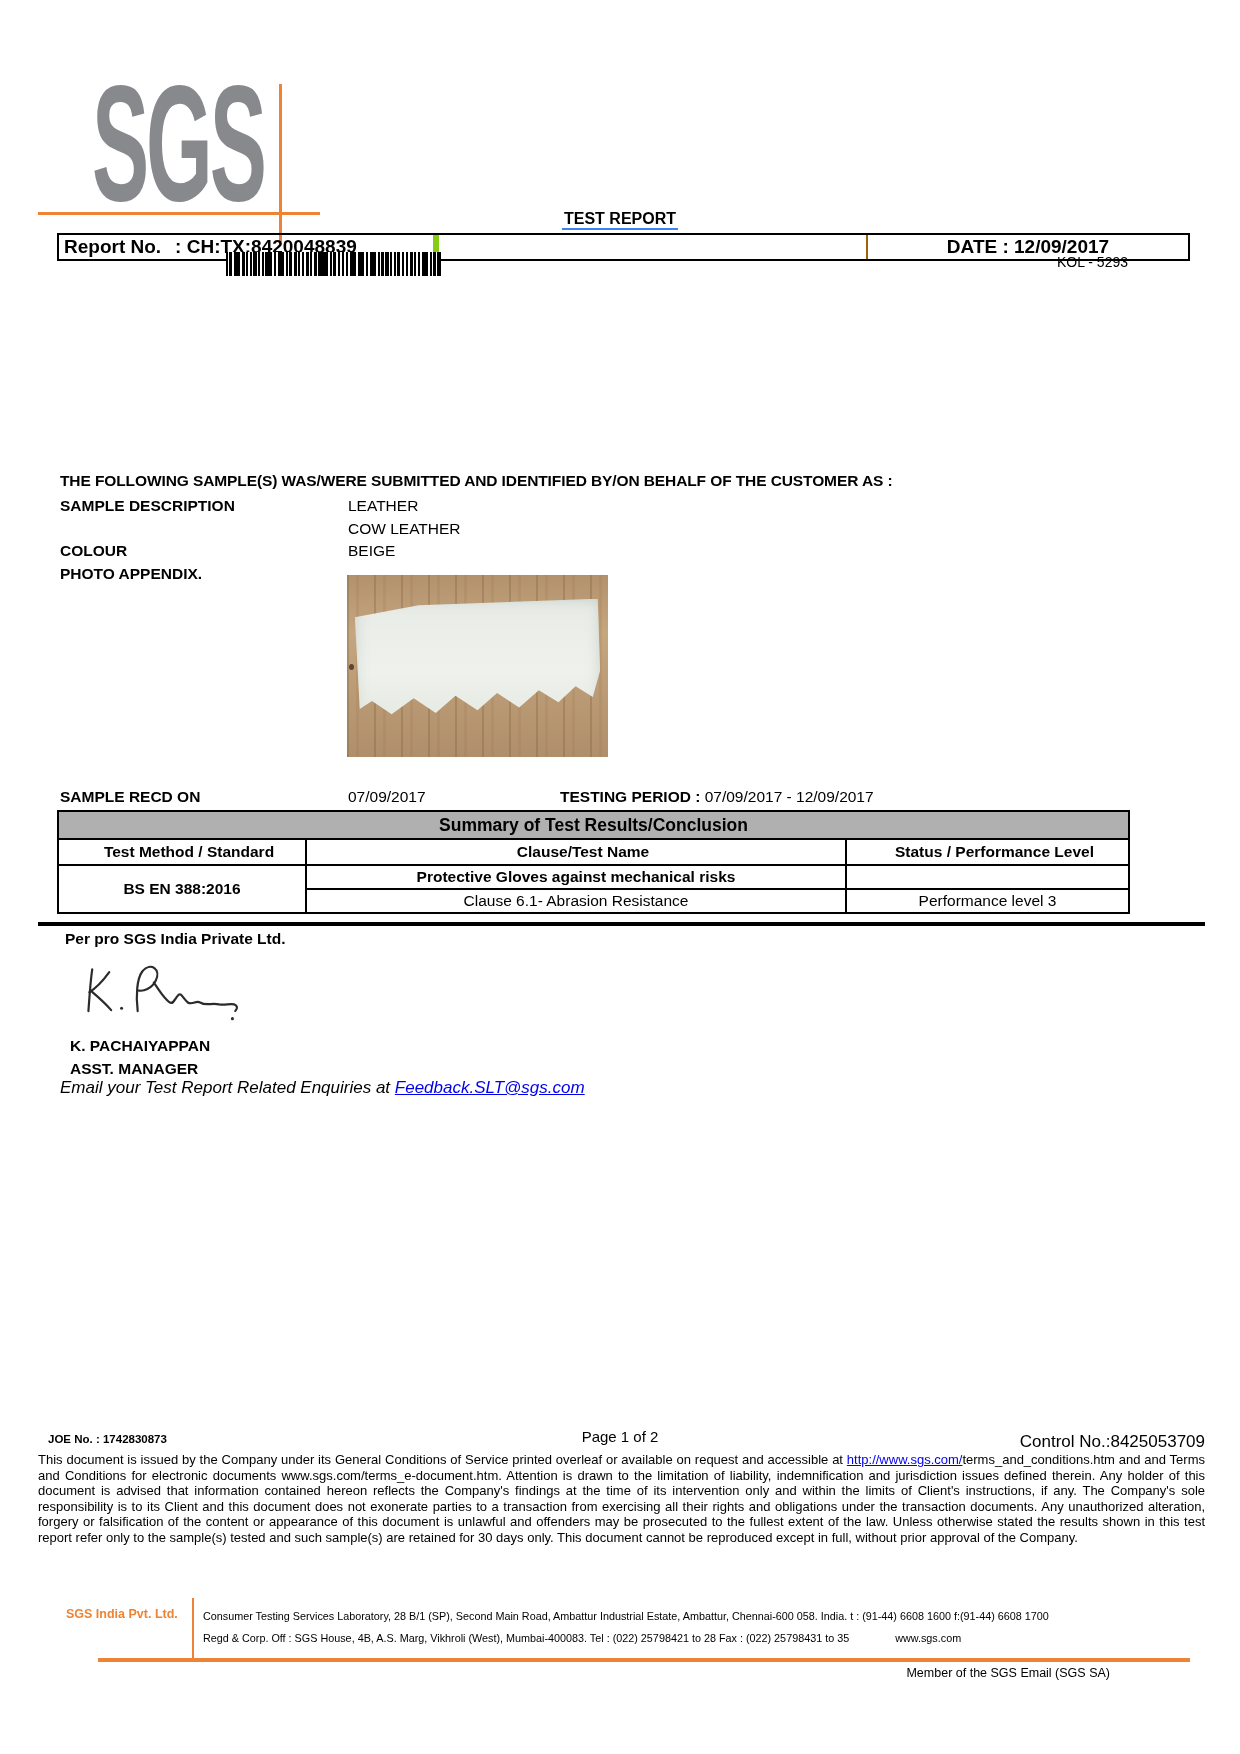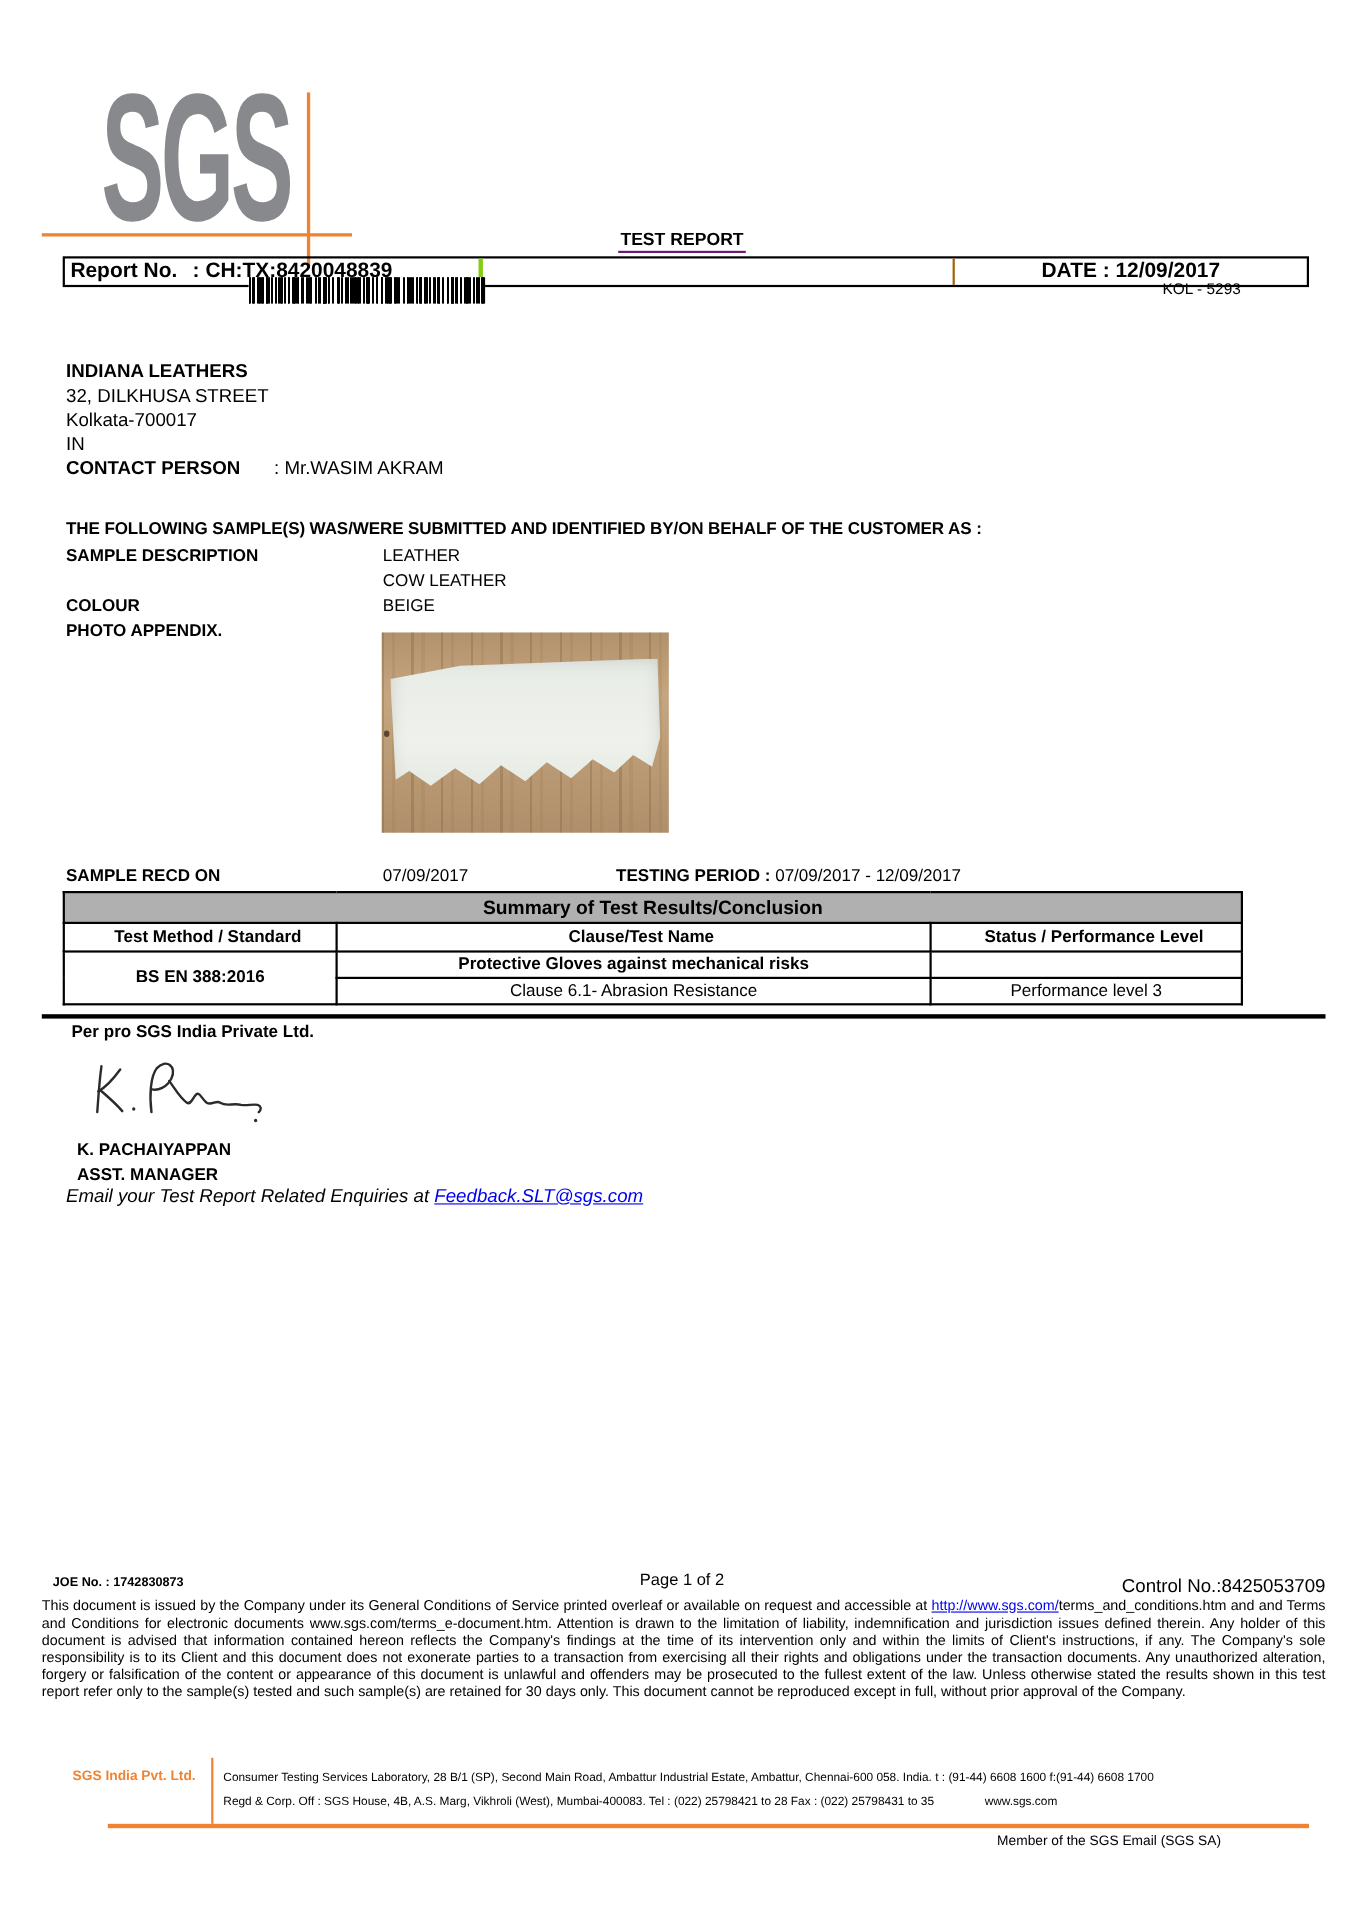--- a/index.html
+++ b/index.html
@@ -14,23 +14,23 @@
         font-family:"Liberation Sans",sans-serif;color:#000;}
 
   
   .logo-text{position:absolute;left:92px;top:76px;font-weight:bold;font-size:165px;line-height:0.82;
              color:var(--sgs-gray,#87898c);transform:scaleX(0.52);transform-origin:left top;letter-spacing:-6px;}
   .logo-vline{position:absolute;left:279px;top:84px;width:3px;height:158px;background:var(--sgs-orange,#ee8433);}
   .logo-hline{position:absolute;left:38px;top:212px;width:282px;height:3px;background:var(--sgs-orange,#ee8433);}
 
   
   .title{position:absolute;left:0;top:210px;width:1240px;text-align:center;font-size:16px;font-weight:bold;}
-  .title span{border-bottom:2px solid #701a75;padding:0 2px 1px 2px;}
+  .title span{border-bottom:2px solid #3b82f6;padding:0 2px 1px 2px;}
   .report-bar{position:absolute;left:57px;top:233px;width:1133px;height:28px;border:2px solid #000;display:flex;font-weight:bold;font-size:19px;}
-  .rb-left{width:380px;border-right:4px solid #84cc16;display:flex;align-items:center;padding-left:5px;white-space:nowrap;}
+  .rb-left{width:380px;border-right:6px solid #84cc16;display:flex;align-items:center;padding-left:5px;white-space:nowrap;}
   .rb-left .val{margin-left:14px;}
   .rb-mid{flex:1;}
   .rb-right{width:322px;border-left:2px solid #a16207;display:flex;align-items:center;justify-content:center;white-space:nowrap;}
 
   .barcode{position:absolute;left:226px;top:252px;width:215px;height:24px;background-color:#fff;
     background-image:
       repeating-linear-gradient(90deg,#000 0 2px,transparent 2px 4px),
       repeating-linear-gradient(90deg,#000 0 1px,transparent 1px 9px),
       repeating-linear-gradient(90deg,transparent 0 3px,#000 3px 5px,transparent 5px 13px),
       repeating-linear-gradient(90deg,transparent 0 10px,#000 10px 13px,transparent 13px 29px);}
@@ -114,30 +114,20 @@
     </div>
     <div class="rb-mid"></div>
     <div class="rb-right">
       <span>DATE : 12/09/2017</span>
     </div>
   </div>
 
   <div class="barcode"></div>
   <div class="kol">KOL - 5293</div>
 
-  <div class="customer">
-    <div class="name">INDIANA LEATHERS</div>
-    <div>32, DILKHUSA STREET</div>
-    <div>Kolkata-700017</div>
-    <div>IN</div>
-    <div class="contact-line">
-      <span class="lbl">CONTACT PERSON</span>
-      <span class="val">: Mr.WASIM AKRAM</span>
-    </div>
-  </div>
 
   <div class="intro">THE FOLLOWING SAMPLE(S) WAS/WERE SUBMITTED AND IDENTIFIED BY/ON BEHALF OF THE CUSTOMER AS :</div>
 
   <div class="sample-grid">
     <div class="sg-row">
       <div class="sg-label">SAMPLE DESCRIPTION</div>
       <div class="sg-value">LEATHER</div>
     </div>
     <div class="sg-row">
       <div class="sg-label"></div>

